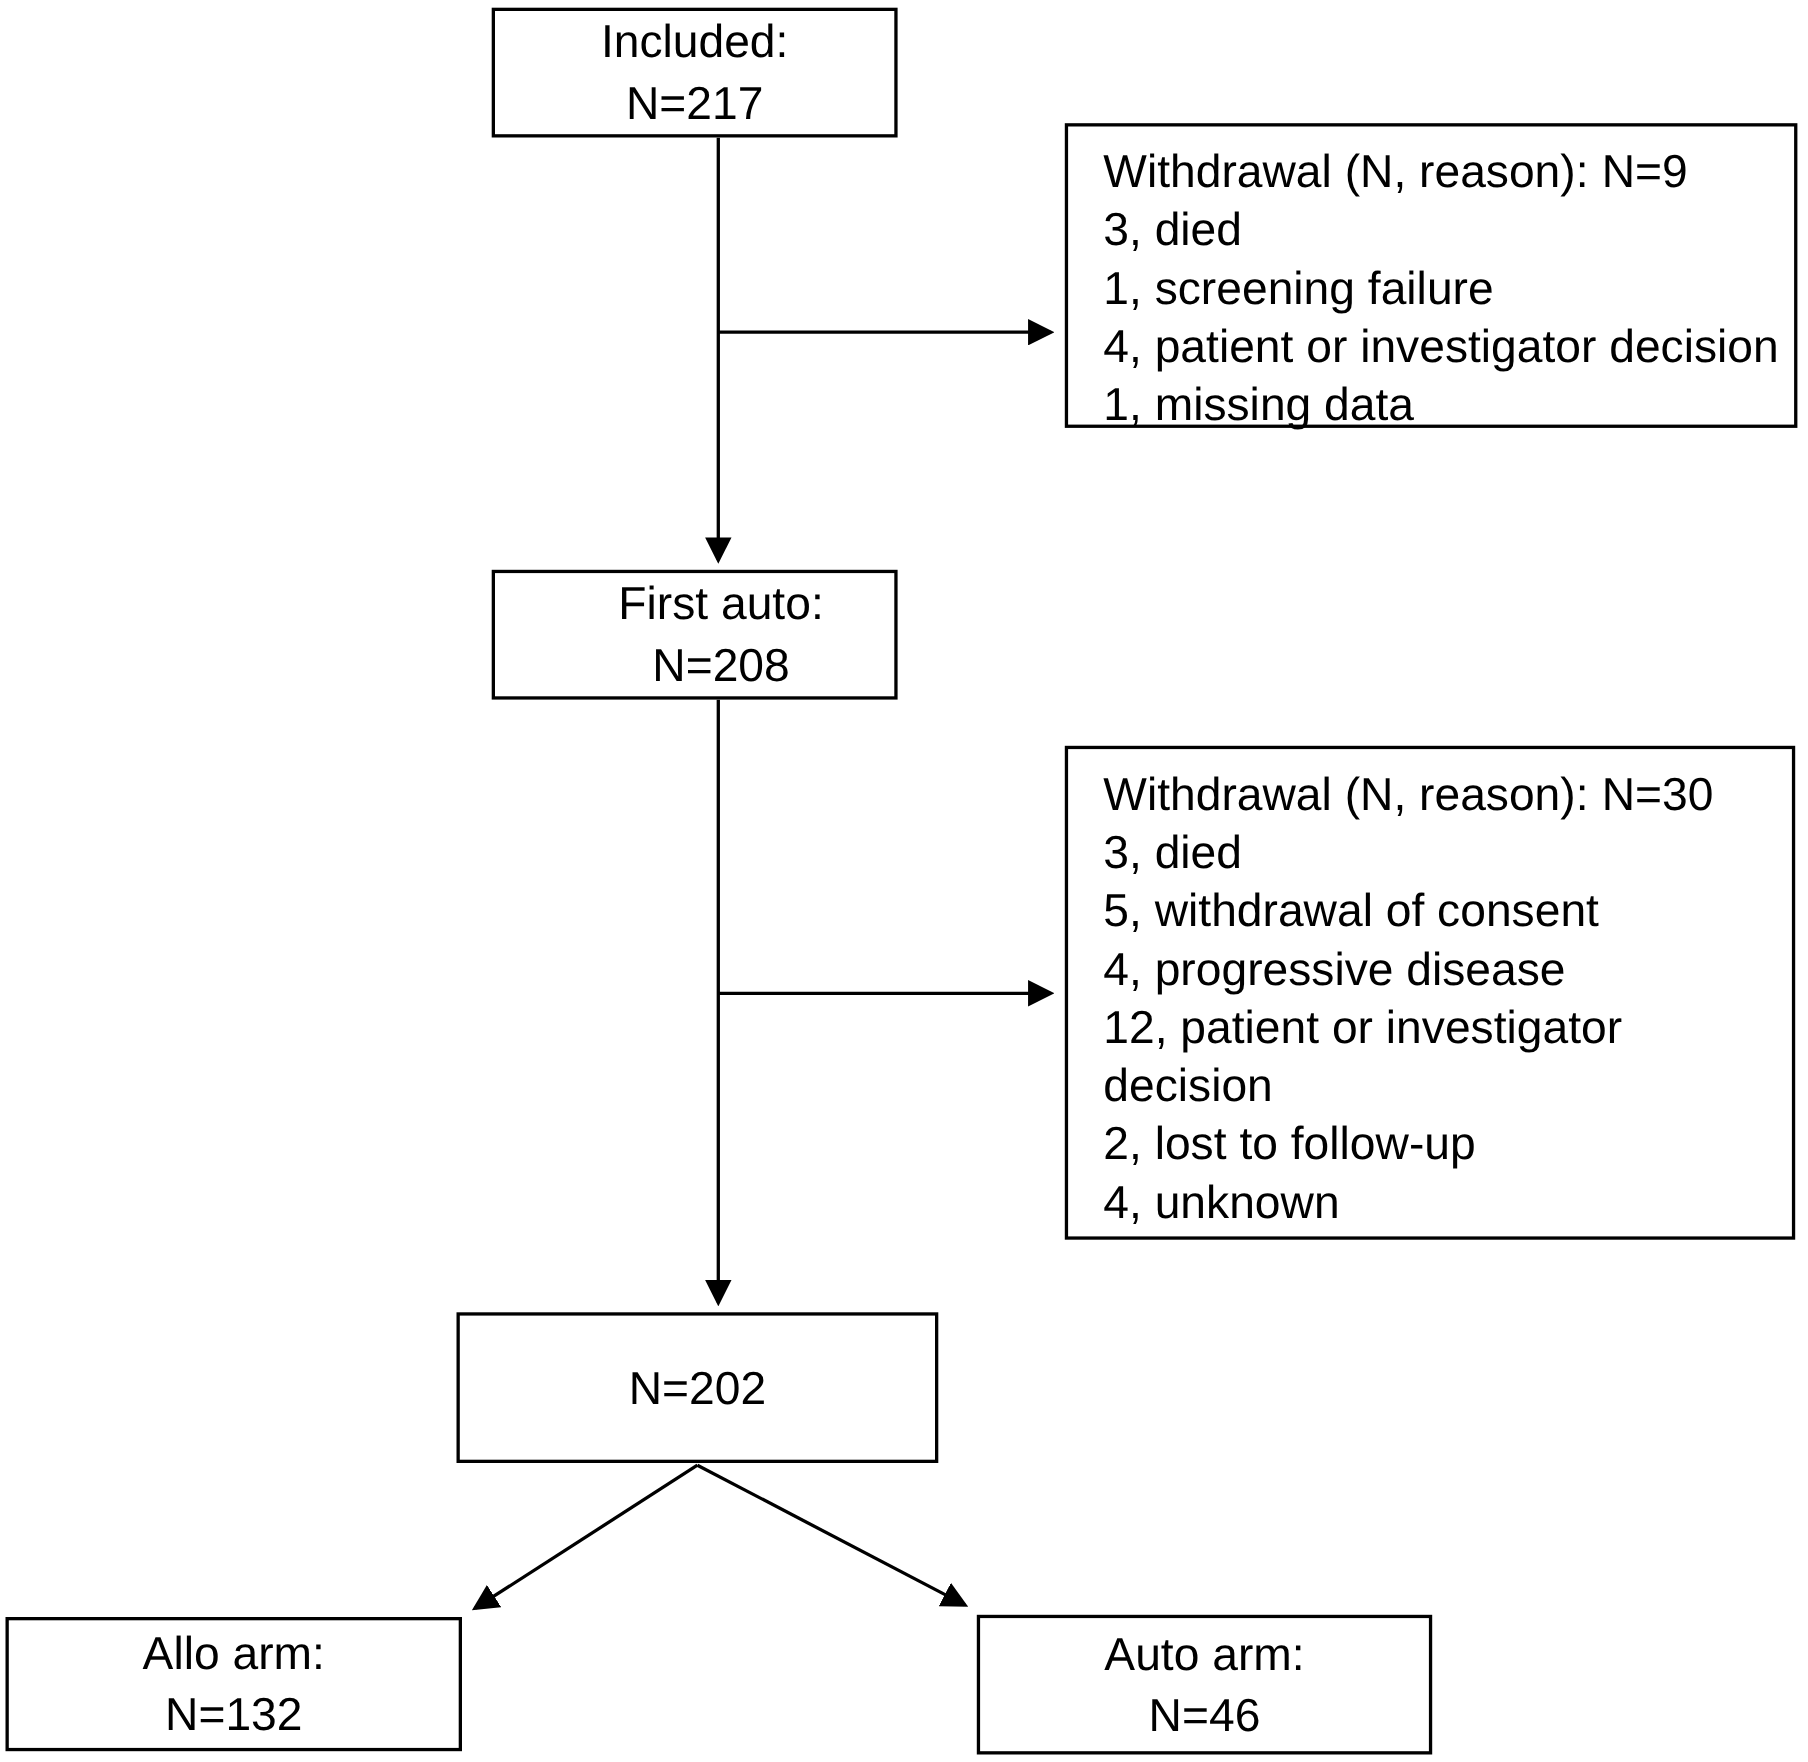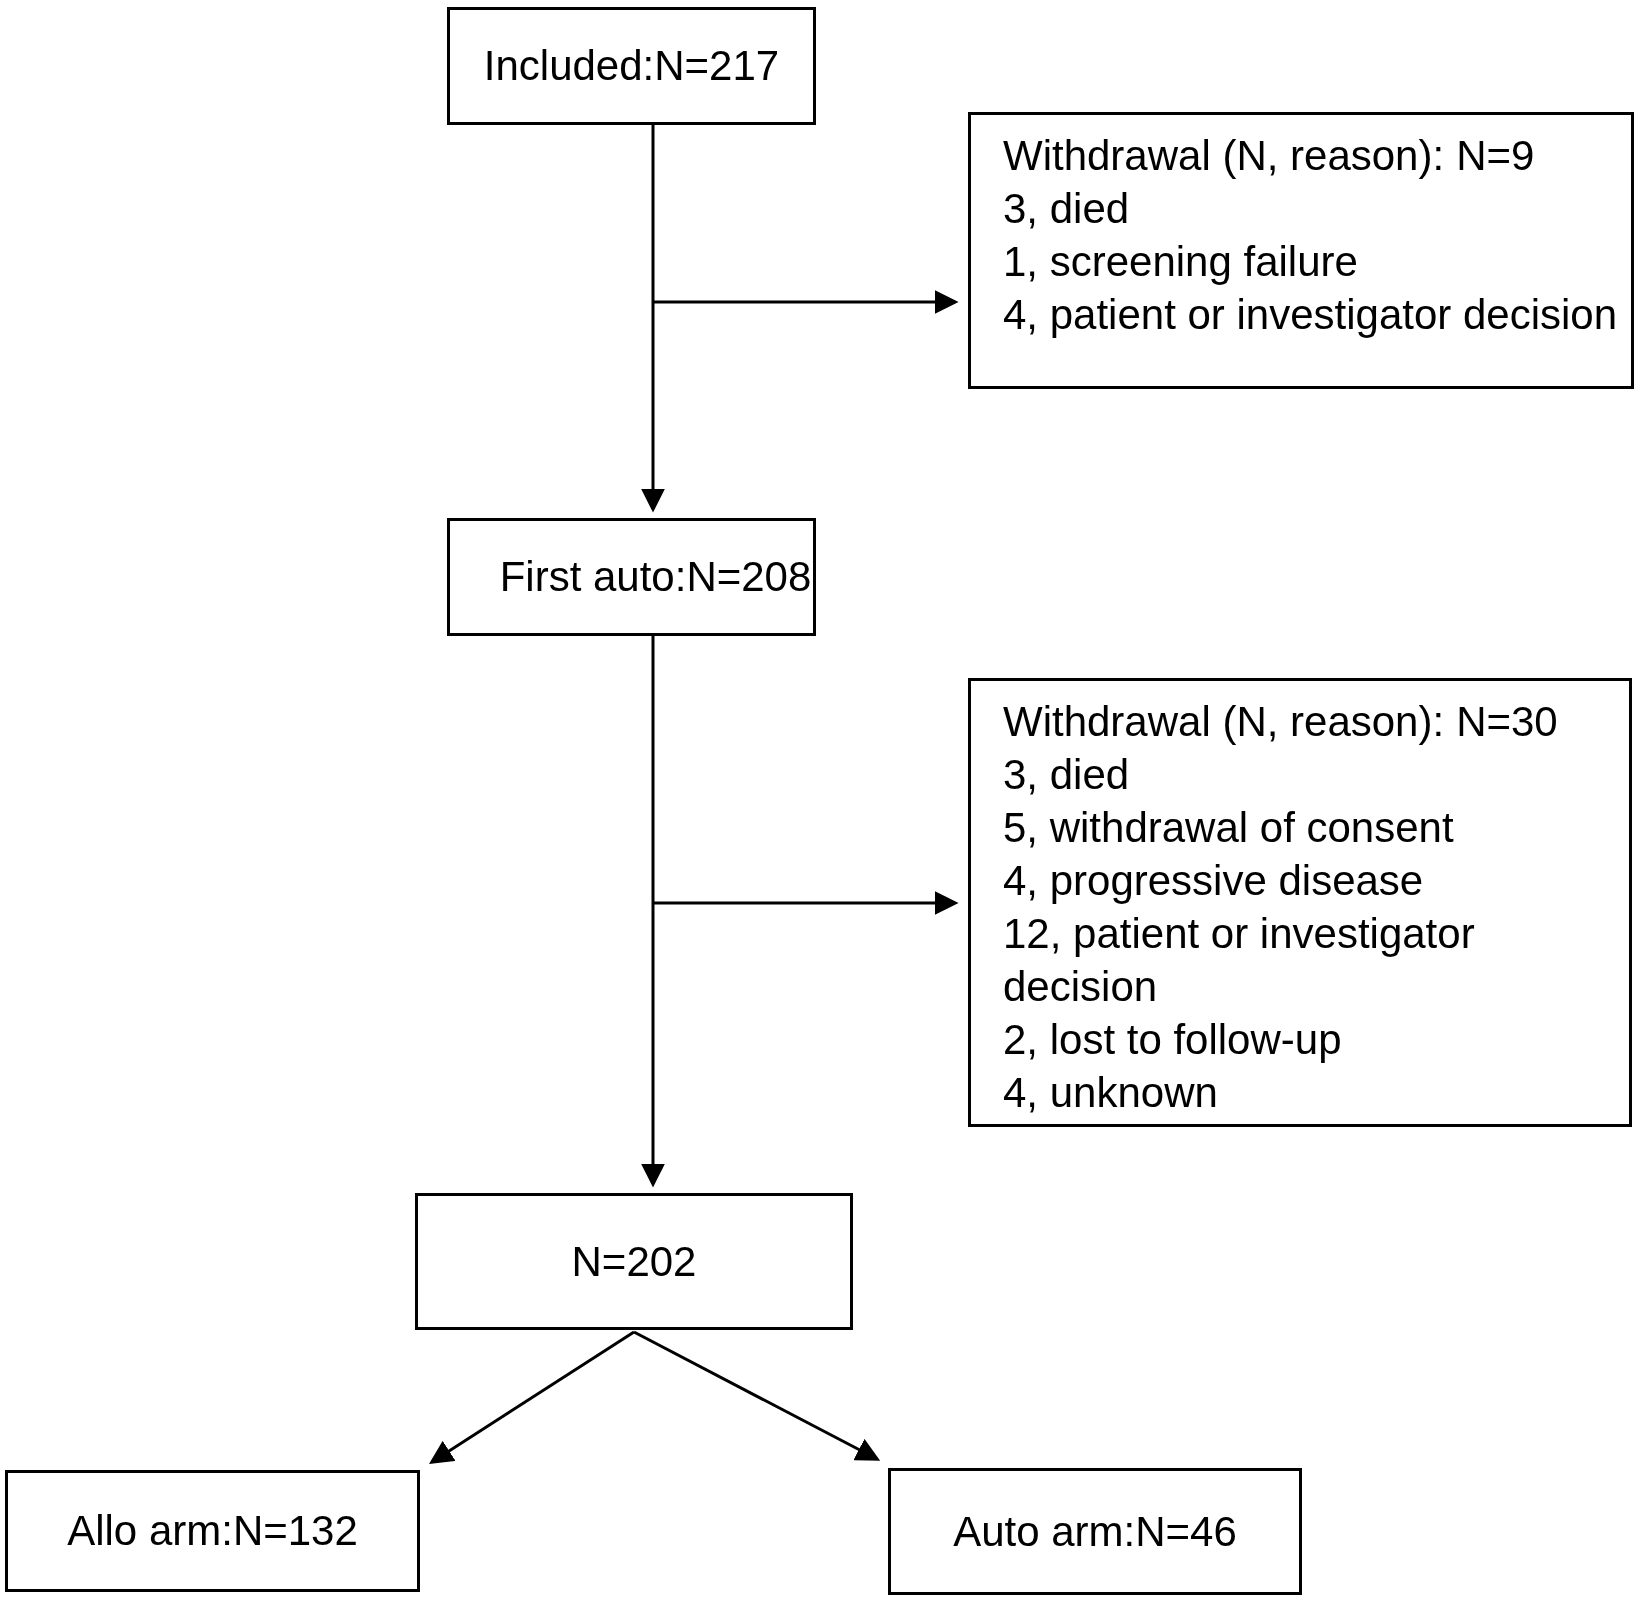--- a/index.html
+++ b/index.html
@@ -23,21 +23,21 @@
     width: 1644px;
     height: 1602px;
     pointer-events: none;
   }
   .node {
     position: absolute;
     box-sizing: border-box;
     border: 3px solid #000000;
     background: #ffffff;
     display: flex;
-    flex-direction: row;
+    flex-direction: column;
     justify-content: center;
     align-items: center;
     text-align: center;
     font-size: 42px;
     line-height: 56px;
   }
   .side-box {
     position: absolute;
     box-sizing: border-box;
     border: 3px solid #000000;
@@ -82,20 +82,21 @@
     <div>N=217</div>
   </div>
 
   <div class="side-box" id="box-withdrawal-1">
     <div class="wd-line">
       <span>Withdrawal (N, reason):</span><span class="wd-n">N=9</span>
     </div>
     <div>3, died</div>
     <div>1, screening failure</div>
     <div>4, patient or investigator decision</div>
+    <div>1, missing data</div>
   </div>
 
   <div class="node" id="box-first-auto">
     <div>First auto:</div>
     <div>N=208</div>
   </div>
 
   <div class="side-box" id="box-withdrawal-2">
     <div class="wd-line">
       <span>Withdrawal (N, reason):</span><span class="wd-n">N=30</span>

